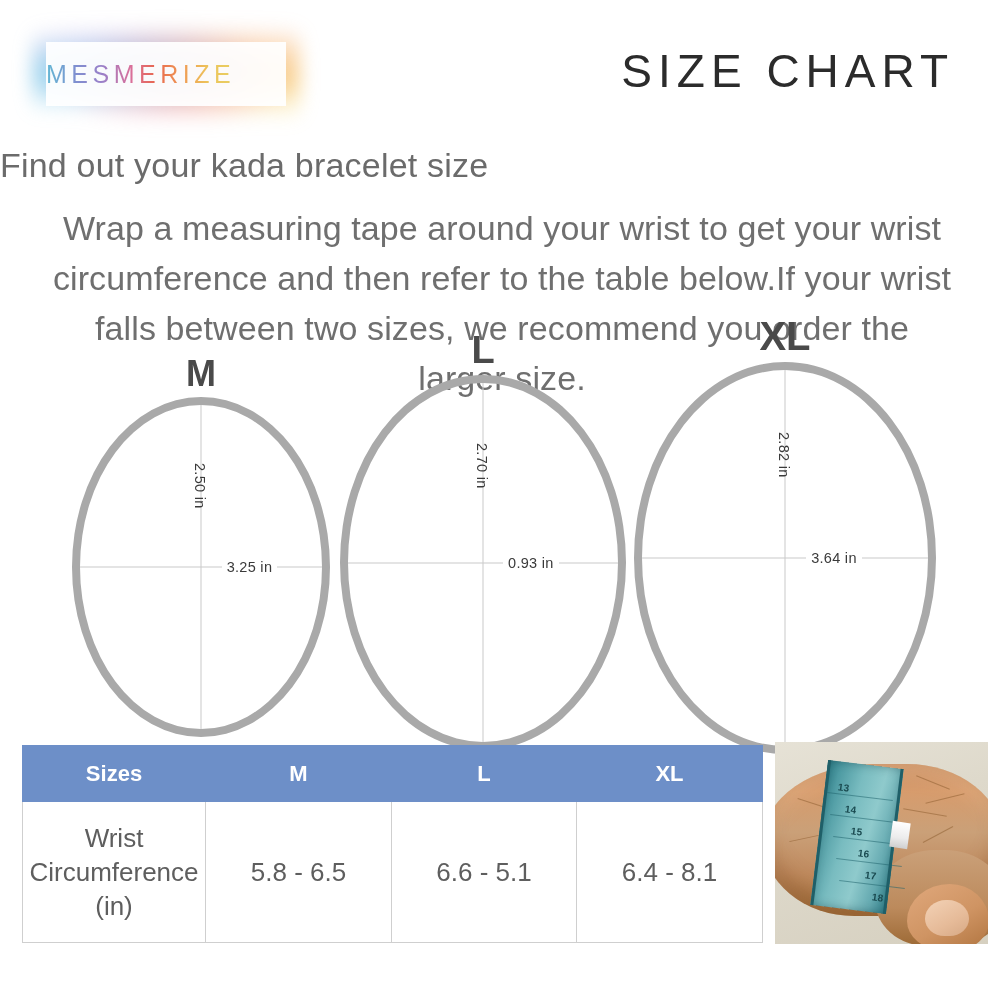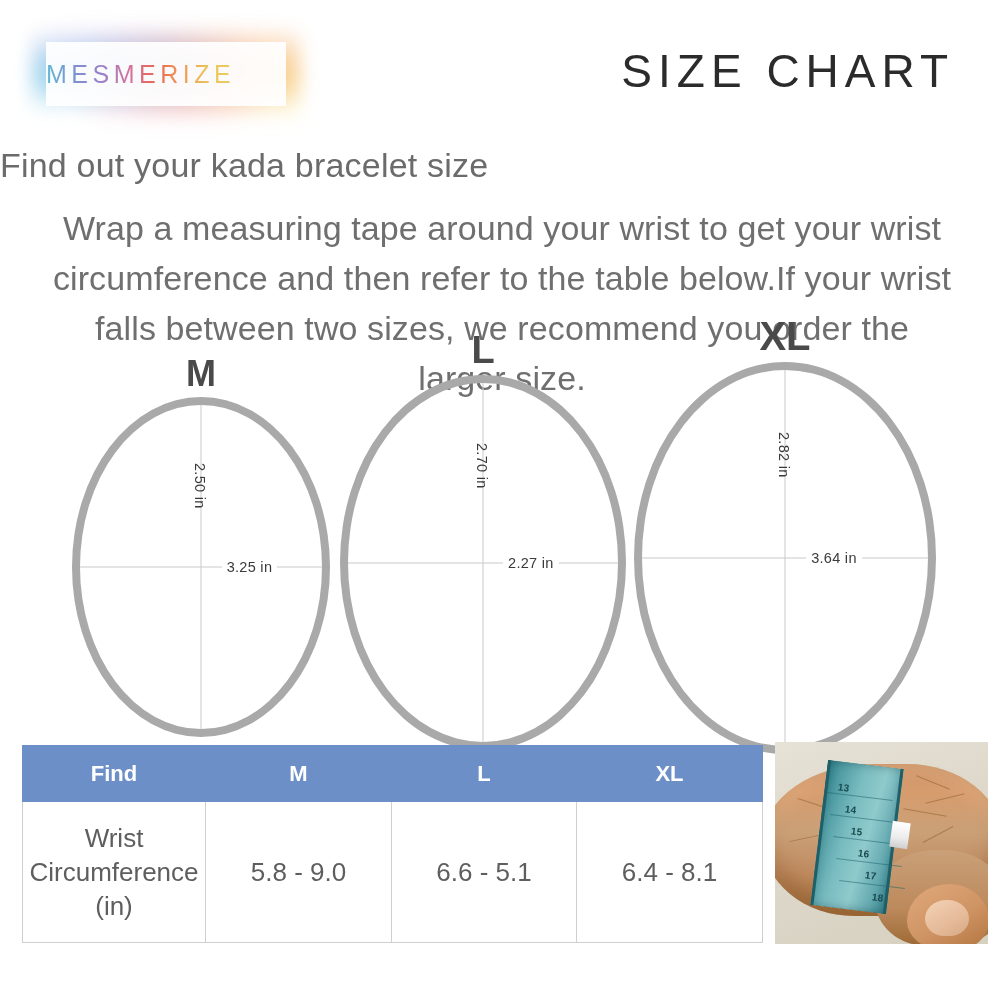--- a/index.html
+++ b/index.html
@@ -204,21 +204,21 @@
       <div class="v-label" style="top:66px;">2.50 in</div>
       <div class="h-label" style="left:58%;">3.25 in</div>
     </div>
 
     <div class="oval-group" style="left:340px; top:35px; width:286px; height:375px;">
       <div class="size-letter" style="top:-46px; font-size:38px;">L</div>
       <div class="v-line"></div>
       <div class="h-line"></div>
       <div class="oval-ring"></div>
       <div class="v-label" style="top:68px;">2.70 in</div>
-      <div class="h-label" style="left:57%;">2.27 in</div>
+      <div class="h-label" style="left:57%;">0.93 in</div>
     </div>
 
     <div class="oval-group" style="left:634px; top:22px; width:302px; height:392px;">
       <div class="size-letter" style="top:-48px; font-size:40px;">XL</div>
       <div class="v-line"></div>
       <div class="h-line"></div>
       <div class="oval-ring"></div>
       <div class="v-label" style="top:70px;">2.82 in</div>
       <div class="h-label" style="left:57%;">3.64 in</div>
     </div>
@@ -227,34 +227,34 @@
 
   <table id="size-table">
     <colgroup>
       <col class="c0">
         <col class="c1">
         <col class="c2">
         <col class="c3">
     </colgroup>
     <thead>
       <tr>
-        <th>Find</th>
+        <th>Sizes</th>
         <th>M</th>
         <th>L</th>
         <th>XL</th>
       </tr>
     </thead>
     <tbody>
       <tr>
         <td class="row-header">
           <span>Wrist</span><br>
           <span>Circumference</span><br>
           <span>(in)</span>
         </td>
-        <td>5.8 - 9.0</td>
+        <td>5.8 - 6.5</td>
         <td>6.6 - 5.1</td>
         <td>6.4 - 8.1</td>
       </tr>
     </tbody>
   </table>
 
   <div id="wrist-photo">
     <div class="ph ph-bg"></div>
     <div class="ph ph-arm"></div>
     <div class="ph ph-arm2"></div>

